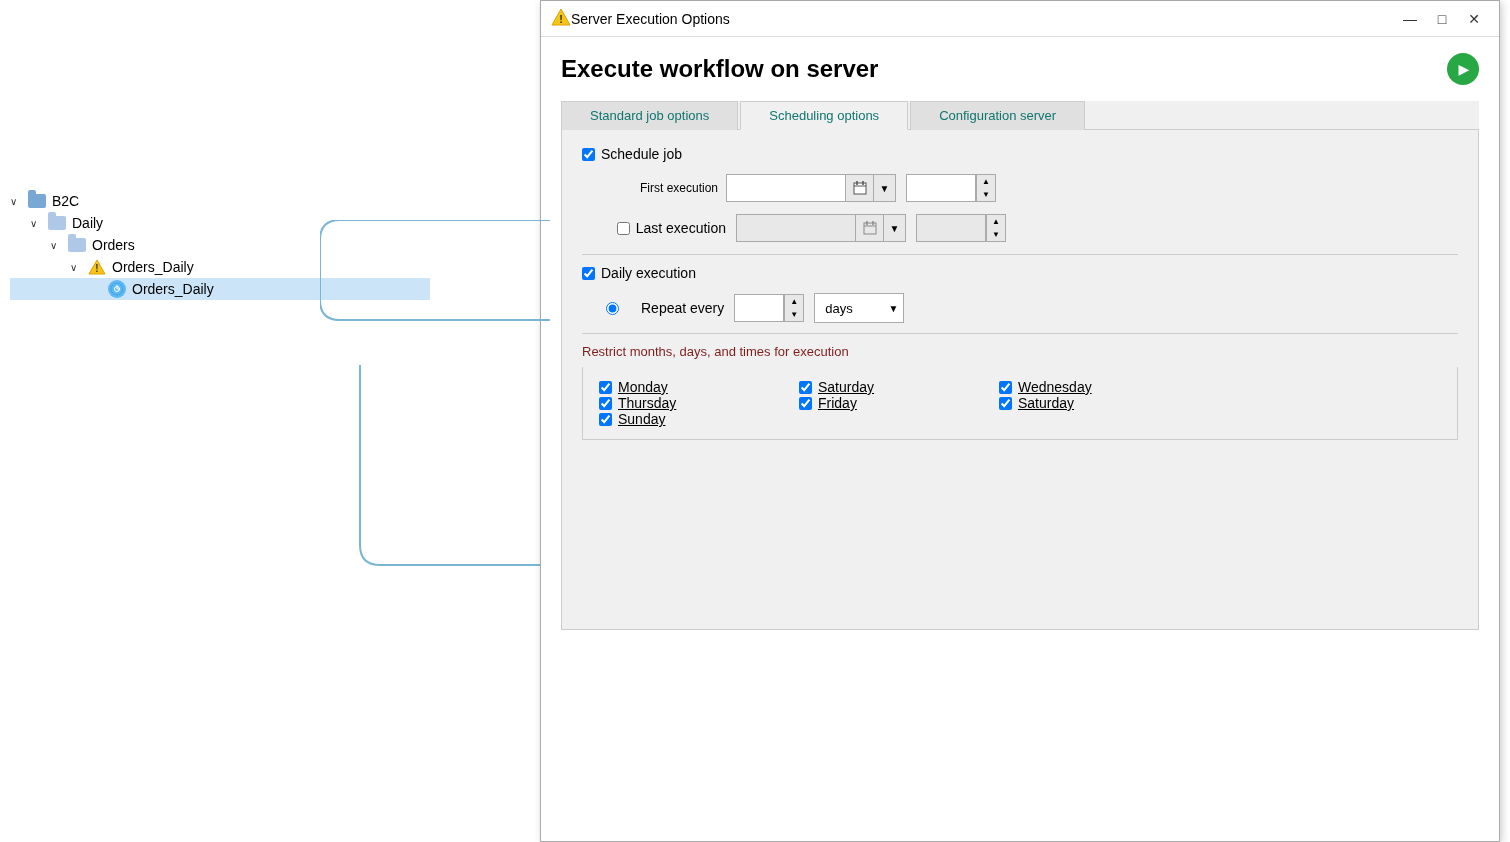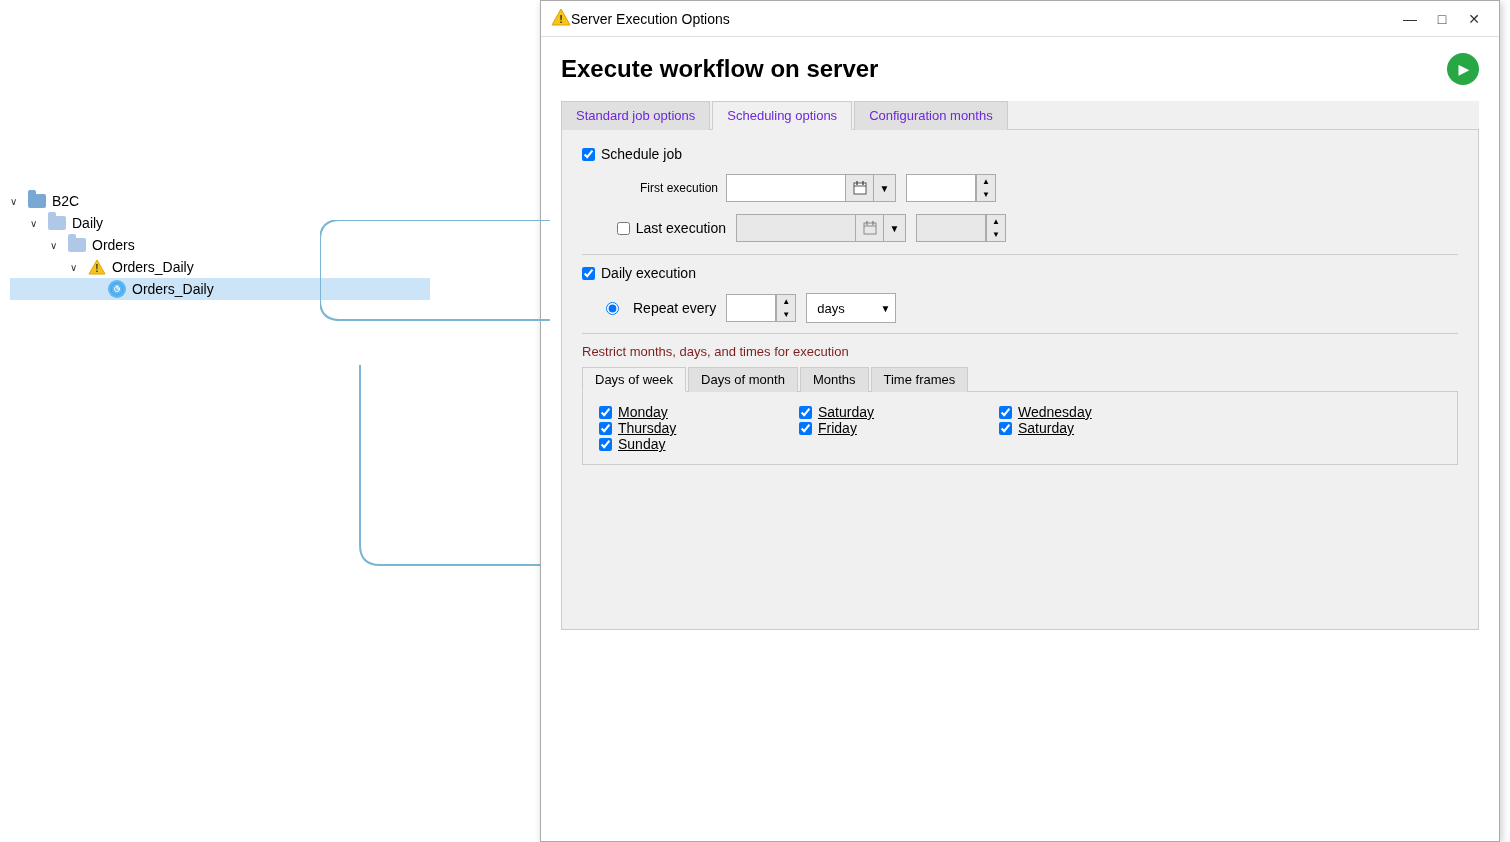--- a/index.html
+++ b/index.html
@@ -179,28 +179,28 @@
 
     
     .tab-bar {
       display: flex;
       border-bottom: 1px solid #ccc;
       background: #f0f0f0;
       margin-bottom: 0;
     }
 
     .tab {
-      padding: 6px 14px;
+      padding: 6px 28px;
       cursor: pointer;
       border: 1px solid #ccc;
       border-bottom: none;
       background: #e0e0e0;
       margin-right: 2px;
       font-size: 13px;
-      color: #6d28d9;
+      color: #0f766e;
       margin-bottom: -1px;
     }
     .tab.active {
       background: #f0f0f0;
       border-bottom: 1px solid #f0f0f0;
       z-index: 1;
     }
 
     .tab-content {
       background: #f0f0f0;
@@ -318,21 +318,21 @@
       display: flex;
       align-items: center;
       justify-content: center;
       font-size: 8px;
       line-height: 1;
     }
 
     .radio-label {
       display: flex;
       align-items: center;
-      gap: 14px;
+      gap: 22px;
       cursor: pointer;
       font-size: 14px;
     }
 
     .repeat-every-row {
       display: flex;
       align-items: center;
       gap: 10px;
       padding-left: 24px;
       margin-bottom: 10px;
@@ -510,21 +510,21 @@
 
   <div class="dialog-body">
     <div class="dialog-heading">
       <span>Execute workflow on server</span>
       <button class="run-btn"></button>
     </div>
 
     <div class="tab-bar">
       <div class="tab">Standard job options</div>
       <div class="tab active">Scheduling options</div>
-      <div class="tab">Configuration months</div>
+      <div class="tab">Configuration server</div>
     </div>
 
     <div class="tab-content">
 
       <div class="form-row">
         <label class="checkbox-label">
           <input type="checkbox" checked="" style="">
           <span>Schedule job</span>
         </label>
       </div>
@@ -609,26 +609,20 @@
           </select>
         </div>
       </div>
 
 
       <div class="section-divider"></div>
 
       <div>
         <div class="restrict-label">Restrict months, days, and times for execution</div>
 
-        <div class="sub-tab-bar">
-          <div class="sub-tab active">Days of week</div>
-          <div class="sub-tab">Days of month</div>
-          <div class="sub-tab">Months</div>
-          <div class="sub-tab">Time frames</div>
-        </div>
 
         <div class="sub-tab-content">
           <div class="days-grid">
 
             <label class="checkbox-label">
               <input type="checkbox" checked="" style="">
               <span>Monday</span>
             </label>
             <label class="checkbox-label">
               <input type="checkbox" checked="" style="">

